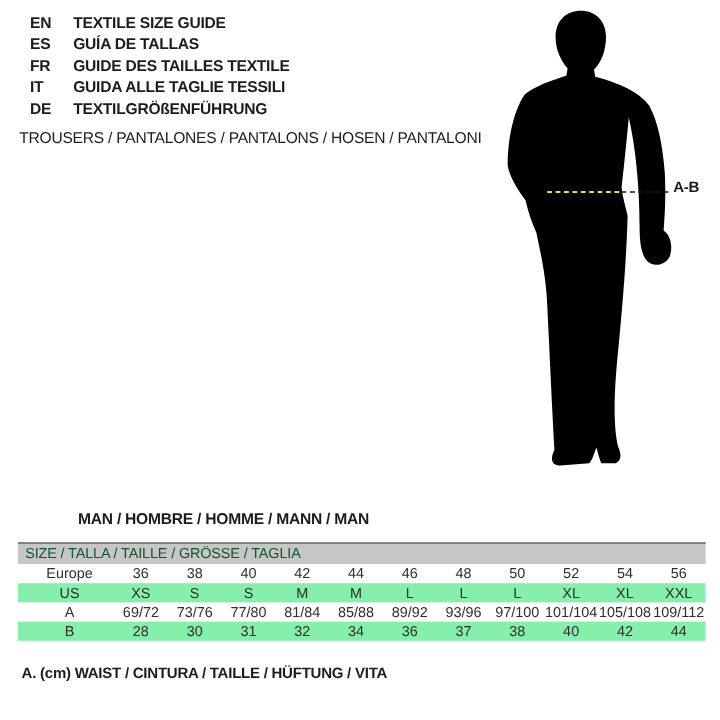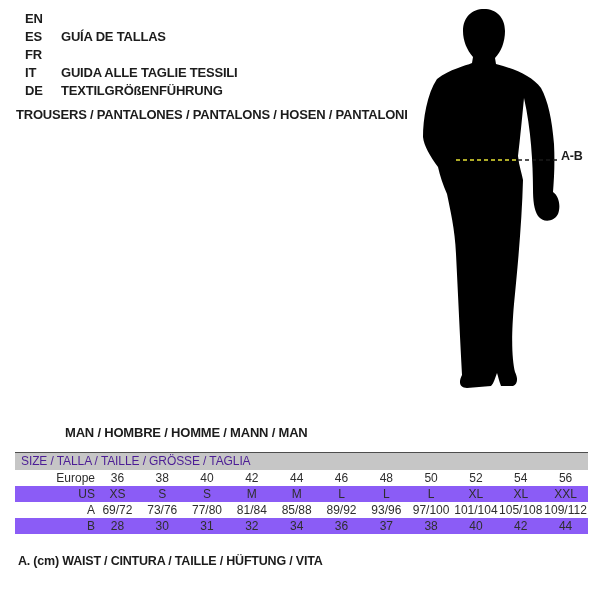--- a/index.html
+++ b/index.html
@@ -4,56 +4,58 @@
 <style>
   html,body{margin:0;padding:0;background:#fff;}
   .canvas{position:relative;width:600px;height:600px;background:#ffffff;overflow:hidden;
           font-family:"Liberation Sans",sans-serif;color:#1c1c1c;}
 
   
   .langs{position:absolute;left:25px;top:9px;}
   .lang-row{display:flex;height:18px;align-items:center;}
   .lang-code{width:36px;font-weight:bold;font-size:13px;letter-spacing:-0.2px;}
   .lang-label{font-weight:bold;font-size:13px;letter-spacing:-0.2px;white-space:nowrap;}
-  .garment{position:absolute;left:16px;top:107px;font-weight:bold;font-size:13px;
+  .garment{position:absolute;left:16px;top:107px;font-weight:normal;font-size:13px;
            letter-spacing:-0.2px;white-space:nowrap;}
 
   
   .figure-svg{position:absolute;left:420px;top:4px;}
   .ab{position:absolute;left:561px;top:149px;font-size:12.5px;font-weight:bold;letter-spacing:-0.2px;}
 
   
   .section-title{position:absolute;left:18px;top:425px;font-weight:bold;font-size:13px;letter-spacing:-0.2px;margin-left:47px;}
   .size-table{position:absolute;left:15px;top:452px;width:573px;font-size:12px;color:#2e2e2e;}
   .thead{border-top:1px solid #4d4d4d;background:#c6c6c6;height:17px;line-height:17px;
-         padding-left:6px;color:#4c1d95;letter-spacing:-0.1px;}
+         padding-left:6px;color:#14532d;letter-spacing:-0.1px;}
   .trow{display:grid;grid-template-columns:80px repeat(11,1fr);height:16px;line-height:16px;}
-  .trow.stripe{background:#8b5cf6;}
-  .tlabel{padding-left:6px;text-align:right;}
+  .trow.stripe{background:#86efac;}
+  .tlabel{padding-left:6px;text-align:center;}
   .tcell{text-align:center;}
 
   
   .footnotes{position:absolute;left:18px;top:553px;font-weight:bold;font-size:12.5px;
              line-height:16px;letter-spacing:-0.2px;text-align:right;}
 </style>
 </head>
 <body>
 
 <div class="canvas">
 
   <div class="langs">
     <div class="lang-row">
       <span class="lang-code">EN</span>
+      <span class="lang-label">TEXTILE SIZE GUIDE</span>
     </div>
     <div class="lang-row">
       <span class="lang-code">ES</span>
       <span class="lang-label">GUÍA DE TALLAS</span>
     </div>
     <div class="lang-row">
       <span class="lang-code">FR</span>
+      <span class="lang-label">GUIDE DES TAILLES TEXTILE</span>
     </div>
     <div class="lang-row">
       <span class="lang-code">IT</span>
       <span class="lang-label">GUIDA ALLE TAGLIE TESSILI</span>
     </div>
     <div class="lang-row">
       <span class="lang-code">DE</span>
       <span class="lang-label">TEXTILGRÖßENFÜHRUNG</span>
     </div>
   </div>

